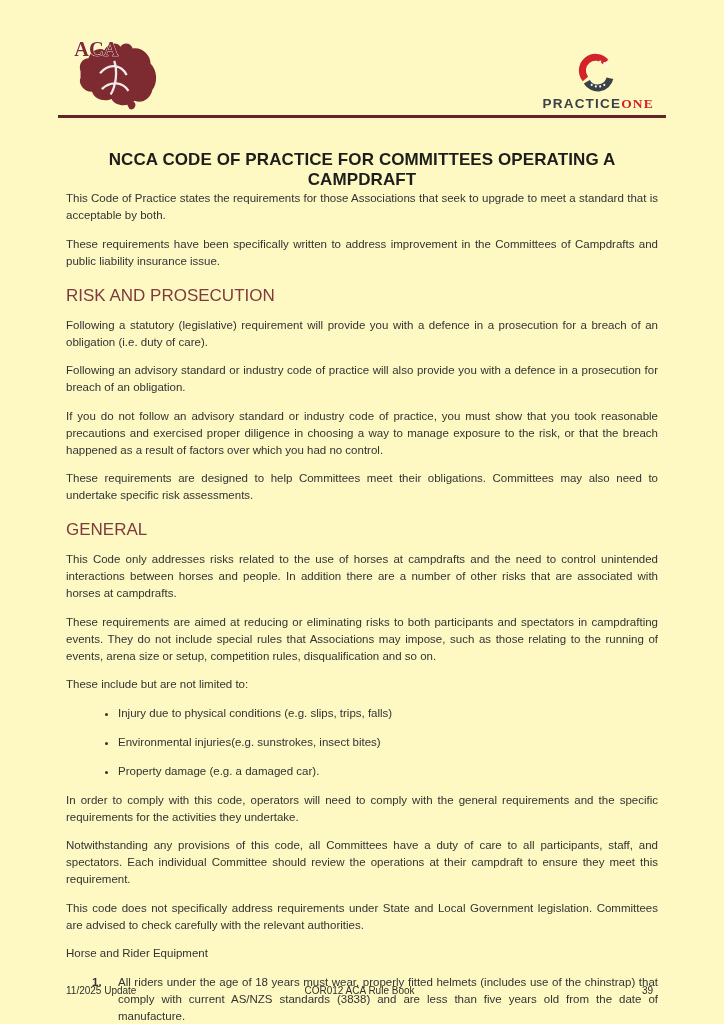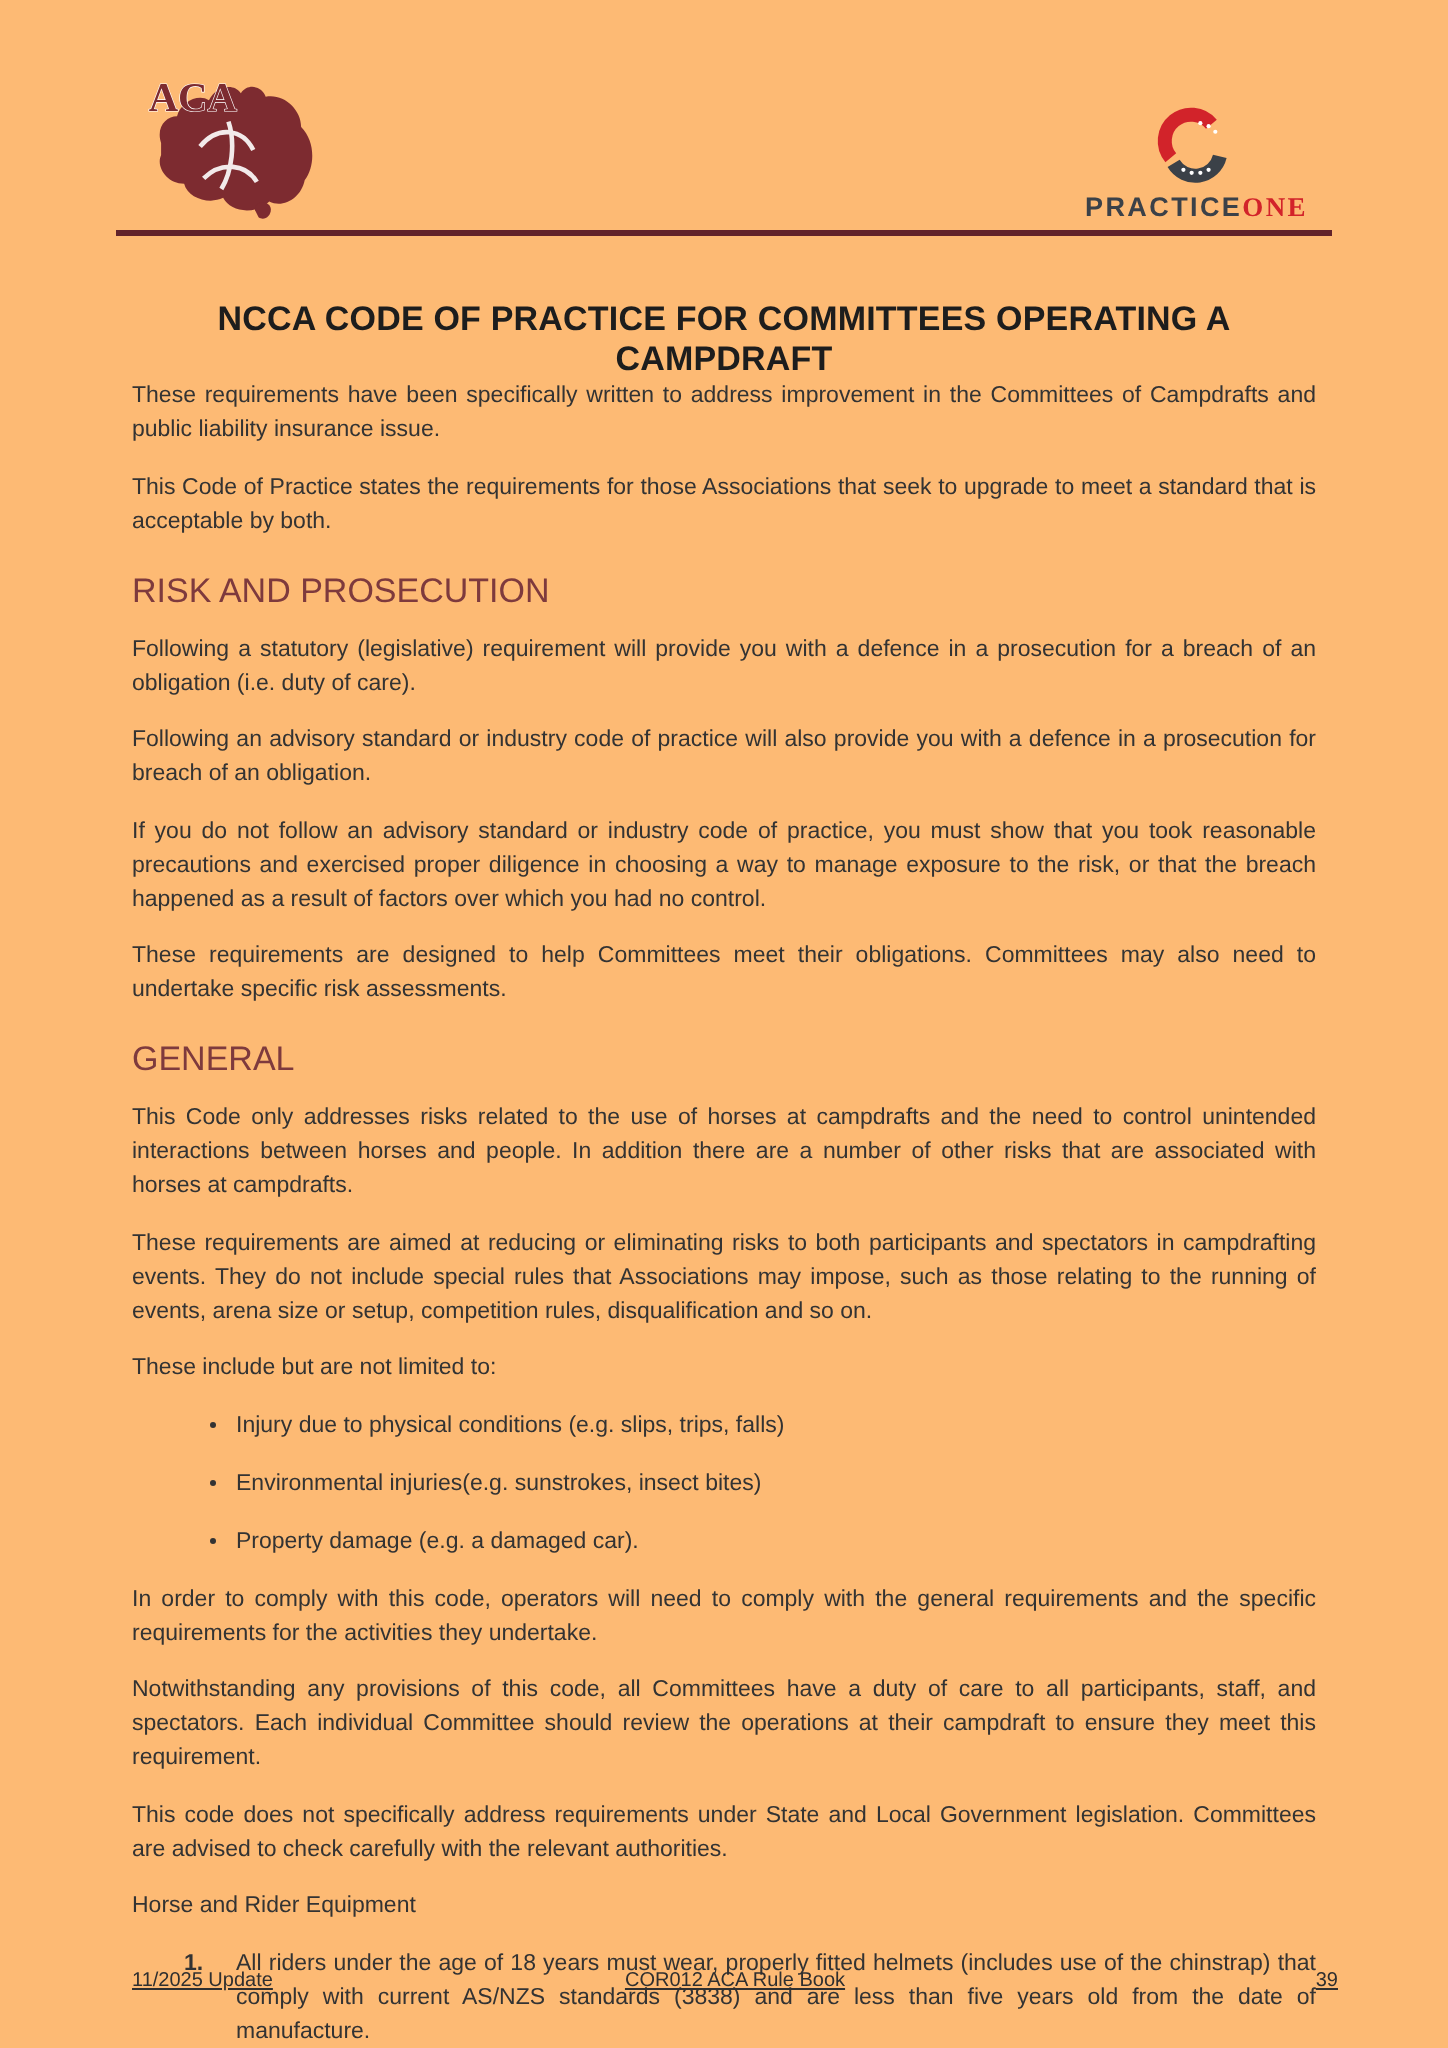--- a/index.html
+++ b/index.html
@@ -3,21 +3,21 @@
 <meta charset="utf-8">
 <style>
   * { margin: 0; padding: 0; box-sizing: border-box; }
   html, body { background: #ffffff; }
   body { font-family: "Liberation Sans", sans-serif; }
 
   .page {
     position: relative;
     width: 724px;
     height: 1024px;
-    background: #fdba74;
+    background: #fef9c3;
     overflow: hidden;
   }
   .content {
     padding: 36px 66px 0 66px;
   }
 
   
   .header-row {
     display: flex;
     justify-content: space-between;
@@ -108,27 +108,26 @@
   }
   ol.num-list .itm-text {
     flex: 1;
     text-align: justify;
   }
 
   
   .footer {
     position: absolute;
     left: 66px;
-    right: 55px;
+    right: 71px;
     bottom: 28px;
     display: flex;
     align-items: baseline;
     font-size: 10px;
     color: #2f2f2f;
-    text-decoration: underline;
   }
   .footer .f-left  { flex: 1; text-align: left; }
   .footer .f-mid   { flex: 1; text-align: center; }
   .footer .f-right { flex: 1; text-align: right; }
 </style>
 </head>
 <body>
 
 <div class="page">
   <div class="content">
@@ -157,22 +156,22 @@
         <div class="cd-wordmark">
           <span>PRACTICE</span><span class="one">ONE</span>
         </div>
       </div>
     </div>
 
     <hr class="header-rule">
 
     <h1 class="doc-title">NCCA CODE OF PRACTICE FOR COMMITTEES OPERATING A CAMPDRAFT</h1>
 
+    <p class="body-p">This Code of Practice states the requirements for those Associations that seek to upgrade to meet a standard that is acceptable by both.</p>
     <p class="body-p">These requirements have been specifically written to address improvement in the Committees of Campdrafts and public liability insurance issue.</p>
-    <p class="body-p">This Code of Practice states the requirements for those Associations that seek to upgrade to meet a standard that is acceptable by both.</p>
 
     <h2 class="sec-heading">RISK AND PROSECUTION</h2>
     <p class="body-p">Following a statutory (legislative) requirement will provide you with a defence in a prosecution for a breach of an obligation (i.e. duty of care).</p>
     <p class="body-p">Following an advisory standard or industry code of practice will also provide you with a defence in a prosecution for breach of an obligation.</p>
     <p class="body-p">If you do not follow an advisory standard or industry code of practice, you must show that you took reasonable precautions and exercised proper diligence in choosing a way to manage exposure to the risk, or that the breach happened as a result of factors over which you had no control.</p>
     <p class="body-p">These requirements are designed to help Committees meet their obligations. Committees may also need to undertake specific risk assessments.</p>
 
     <h2 class="sec-heading">GENERAL</h2>
     <p class="body-p">This Code only addresses risks related to the use of horses at campdrafts and the need to control unintended interactions between horses and people. In addition there are a number of other risks that are associated with horses at campdrafts.</p>
     <p class="body-p">These requirements are aimed at reducing or eliminating risks to both participants and spectators in campdrafting events. They do not include special rules that Associations may impose, such as those relating to the running of events, arena size or setup, competition rules, disqualification and so on.</p>

